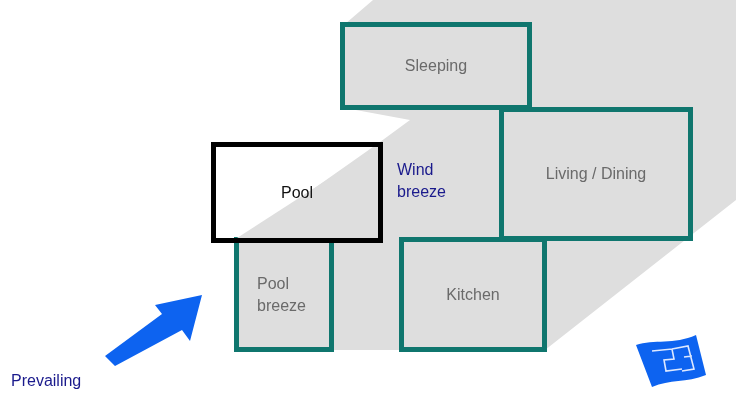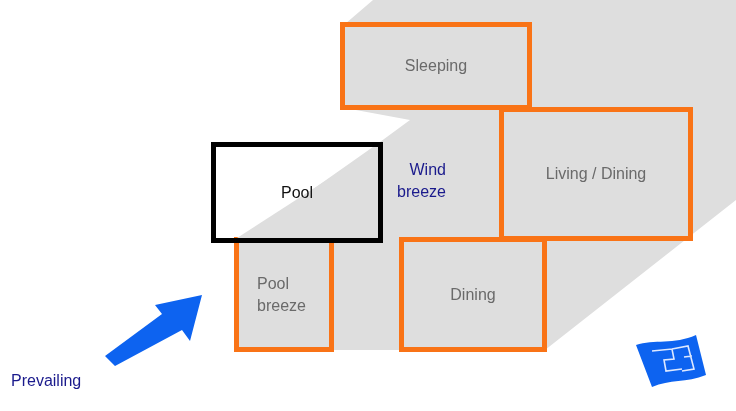--- a/index.html
+++ b/index.html
@@ -1,19 +1,19 @@
 <!DOCTYPE html>
 <html><head>
 <meta charset="utf-8">
 <style>
   html, body { margin:0; padding:0; background:#ffffff; }
   body { width:736px; height:411px; position:relative; overflow:hidden;
          font-family:"Liberation Sans", sans-serif; }
   svg.bg { position:absolute; left:0; top:0; }
-  .room { position:absolute; box-sizing:border-box; border:5px solid #f97316; background:#dedede;
+  .room { position:absolute; box-sizing:border-box; border:5px solid #0f766e; background:#dedede;
           display:flex; align-items:center; justify-content:center; color:#6a6a6a; font-size:16px; }
   .label { position:absolute; font-size:16px; line-height:22px; }
   .blue-text { color:#1a1a8c; }
   .room-text { text-align:left; }
 </style>
 </head>
 <body>
 
 <svg class="bg" width="736" height="411">
   <polygon points="373,0 736,0 736,200 545,350 330,350 238,242 380,142 410,120 345,108 345,24" fill="#dedede"></polygon>
@@ -21,38 +21,38 @@
 
 <div class="room" style="left:340px;top:22px;width:192px;height:88px;">
   <span>Sleeping</span>
 </div>
 
 <div class="room" style="left:462px;top:107px;width:194px;height:134px;margin-left:37px;">
   <span>Living / Dining</span>
 </div>
 
 <div class="room" style="left:399px;top:237px;width:148px;height:115px;">
-  <span>Dining</span>
+  <span>Kitchen</span>
 </div>
 
 <div class="room" style="left:234px;top:237px;width:100px;height:115px;justify-content:flex-start;padding-left:18px;">
   <span class="room-text" style="line-height:22px;">
     <span>Pool</span><br>
     <span>breeze</span>
   </span>
 </div>
 
 <div class="room" style="left:211px;top:142px;width:172px;height:101px;border-color:#000;background:linear-gradient(to top right, transparent 50%, transparent 50%);">
   <svg width="162" height="91" style="position:absolute;left:0;top:0;">
     <polygon points="162,0 162,91 21,91" fill="#dedede"></polygon>
   </svg>
   <span style="position:relative;color:#111;">Pool</span>
 </div>
 
-<div class="label blue-text" style="left:397px;top:159px;text-align:right;">
+<div class="label blue-text" style="left:397px;top:159px;">
   <span>Wind</span><br>
   <span>breeze</span>
 </div>
 
 <svg style="position:absolute;left:100px;top:290px;" width="110" height="80">
   <polygon points="5,66 62,24 55,15 102,5 90,51 82,40 15,76" fill="#0d63f0"></polygon>
 </svg>
 
 <div class="label blue-text" style="left:11px;top:370px;">
   <span>Prevailing</span><br>

